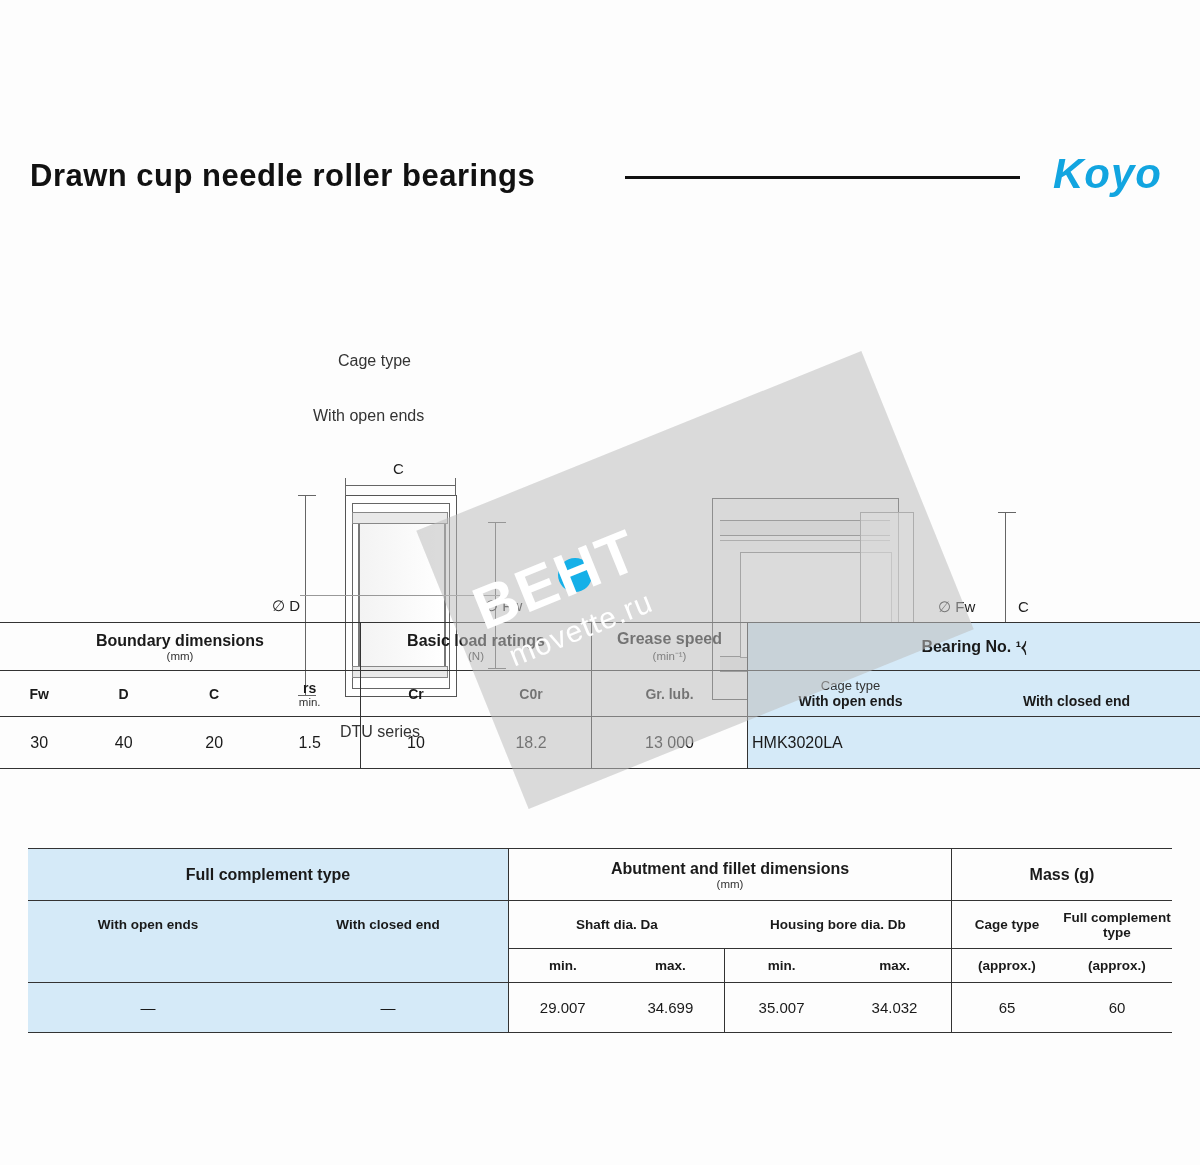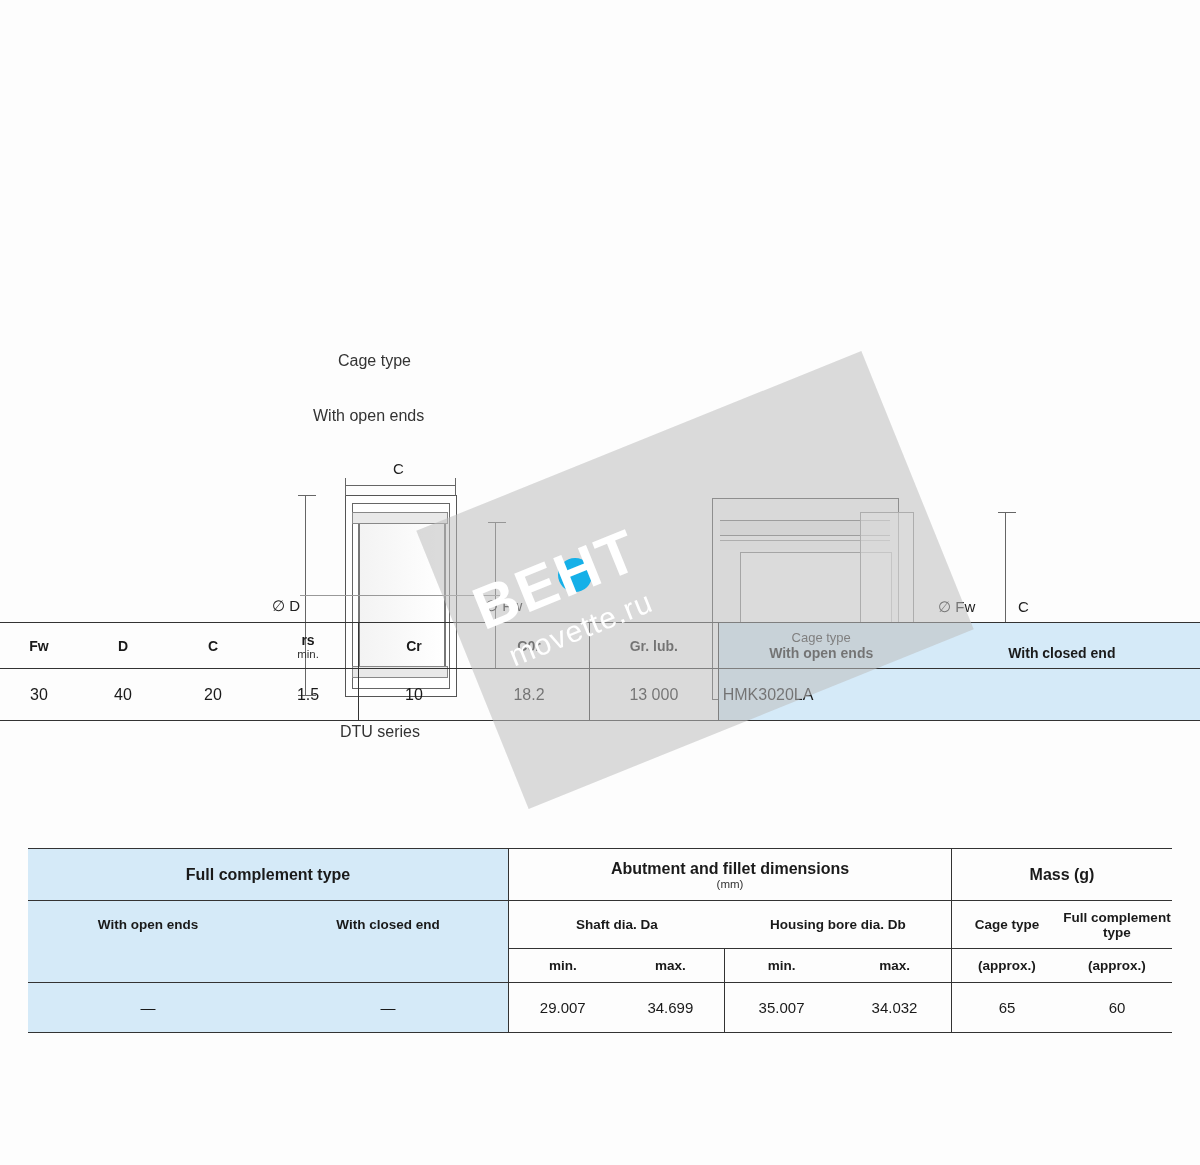--- a/index.html
+++ b/index.html
@@ -278,20 +278,25 @@
     background: #15b0e8;
     transform: rotate(-22deg);
     pointer-events: none;
   }
 </style>
 </head>
 <body>
 
 <div class="page">
 
+  <div class="header">
+    <div class="header-title">Drawn cup needle roller bearings</div>
+    <div class="header-rule"></div>
+    <div class="brand">Koyo</div>
+  </div>
 
   <div class="drawing">
     <div class="cap-type">Cage type</div>
     <div class="cap-open">With open ends</div>
     <div class="cap-series">DTU series</div>
 
     <div class="lb-outer"></div>
     <div class="lb-inner"></div>
     <div class="lb-roller"></div>
     <div class="lb-cage-top"></div>
@@ -323,20 +328,37 @@
 
     <div class="dim-line dim-v" style="left:1005px; top:352px; height:172px;"></div>
     <div class="dim-line dim-h" style="left:998px; top:352px; width:18px;"></div>
     <div class="dim-line dim-h" style="left:998px; top:524px; width:18px;"></div>
     <div class="dim-label" style="left:938px; top:438px;">∅ Fw</div>
     <div class="dim-label" style="left:1018px; top:438px;">C</div>
   </div>
 
   <table class="table1">
     <tbody>
+        <tr class="t1-head-main">
+      <th colspan="4" class="mid-rule" style="width:360px;">
+        <span>Boundary dimensions</span>
+        <span class="unit">(mm)</span>
+      </th>
+      <th colspan="2" class="vsep mid-rule" style="width:230px;">
+        <span>Basic load ratings</span>
+        <span class="unit">(N)</span>
+      </th>
+      <th rowspan="1" class="vsep mid-rule" style="width:155px;">
+        <span>Grease speed</span>
+        <span class="unit">(min⁻¹)</span>
+      </th>
+      <th colspan="2" class="vsep mid-rule blue">
+        <span>Bearing No. ¹⧼</span>
+      </th>
+    </tr>
     <tr class="t1-head-sub">
       <th style="width:78px;text-align:center;"><span>Fw</span></th>
       <th style="width:90px;"><span>D</span></th>
       <th style="width:90px;"><span>C</span></th>
       <th style="width:100px;">
         <span>rs</span>
         <span class="unit">min.</span>
       </th>
       <th class="vsep" style="width:110px;"><span>Cr</span></th>
       <th style="width:120px;"><span>C0r</span></th>

